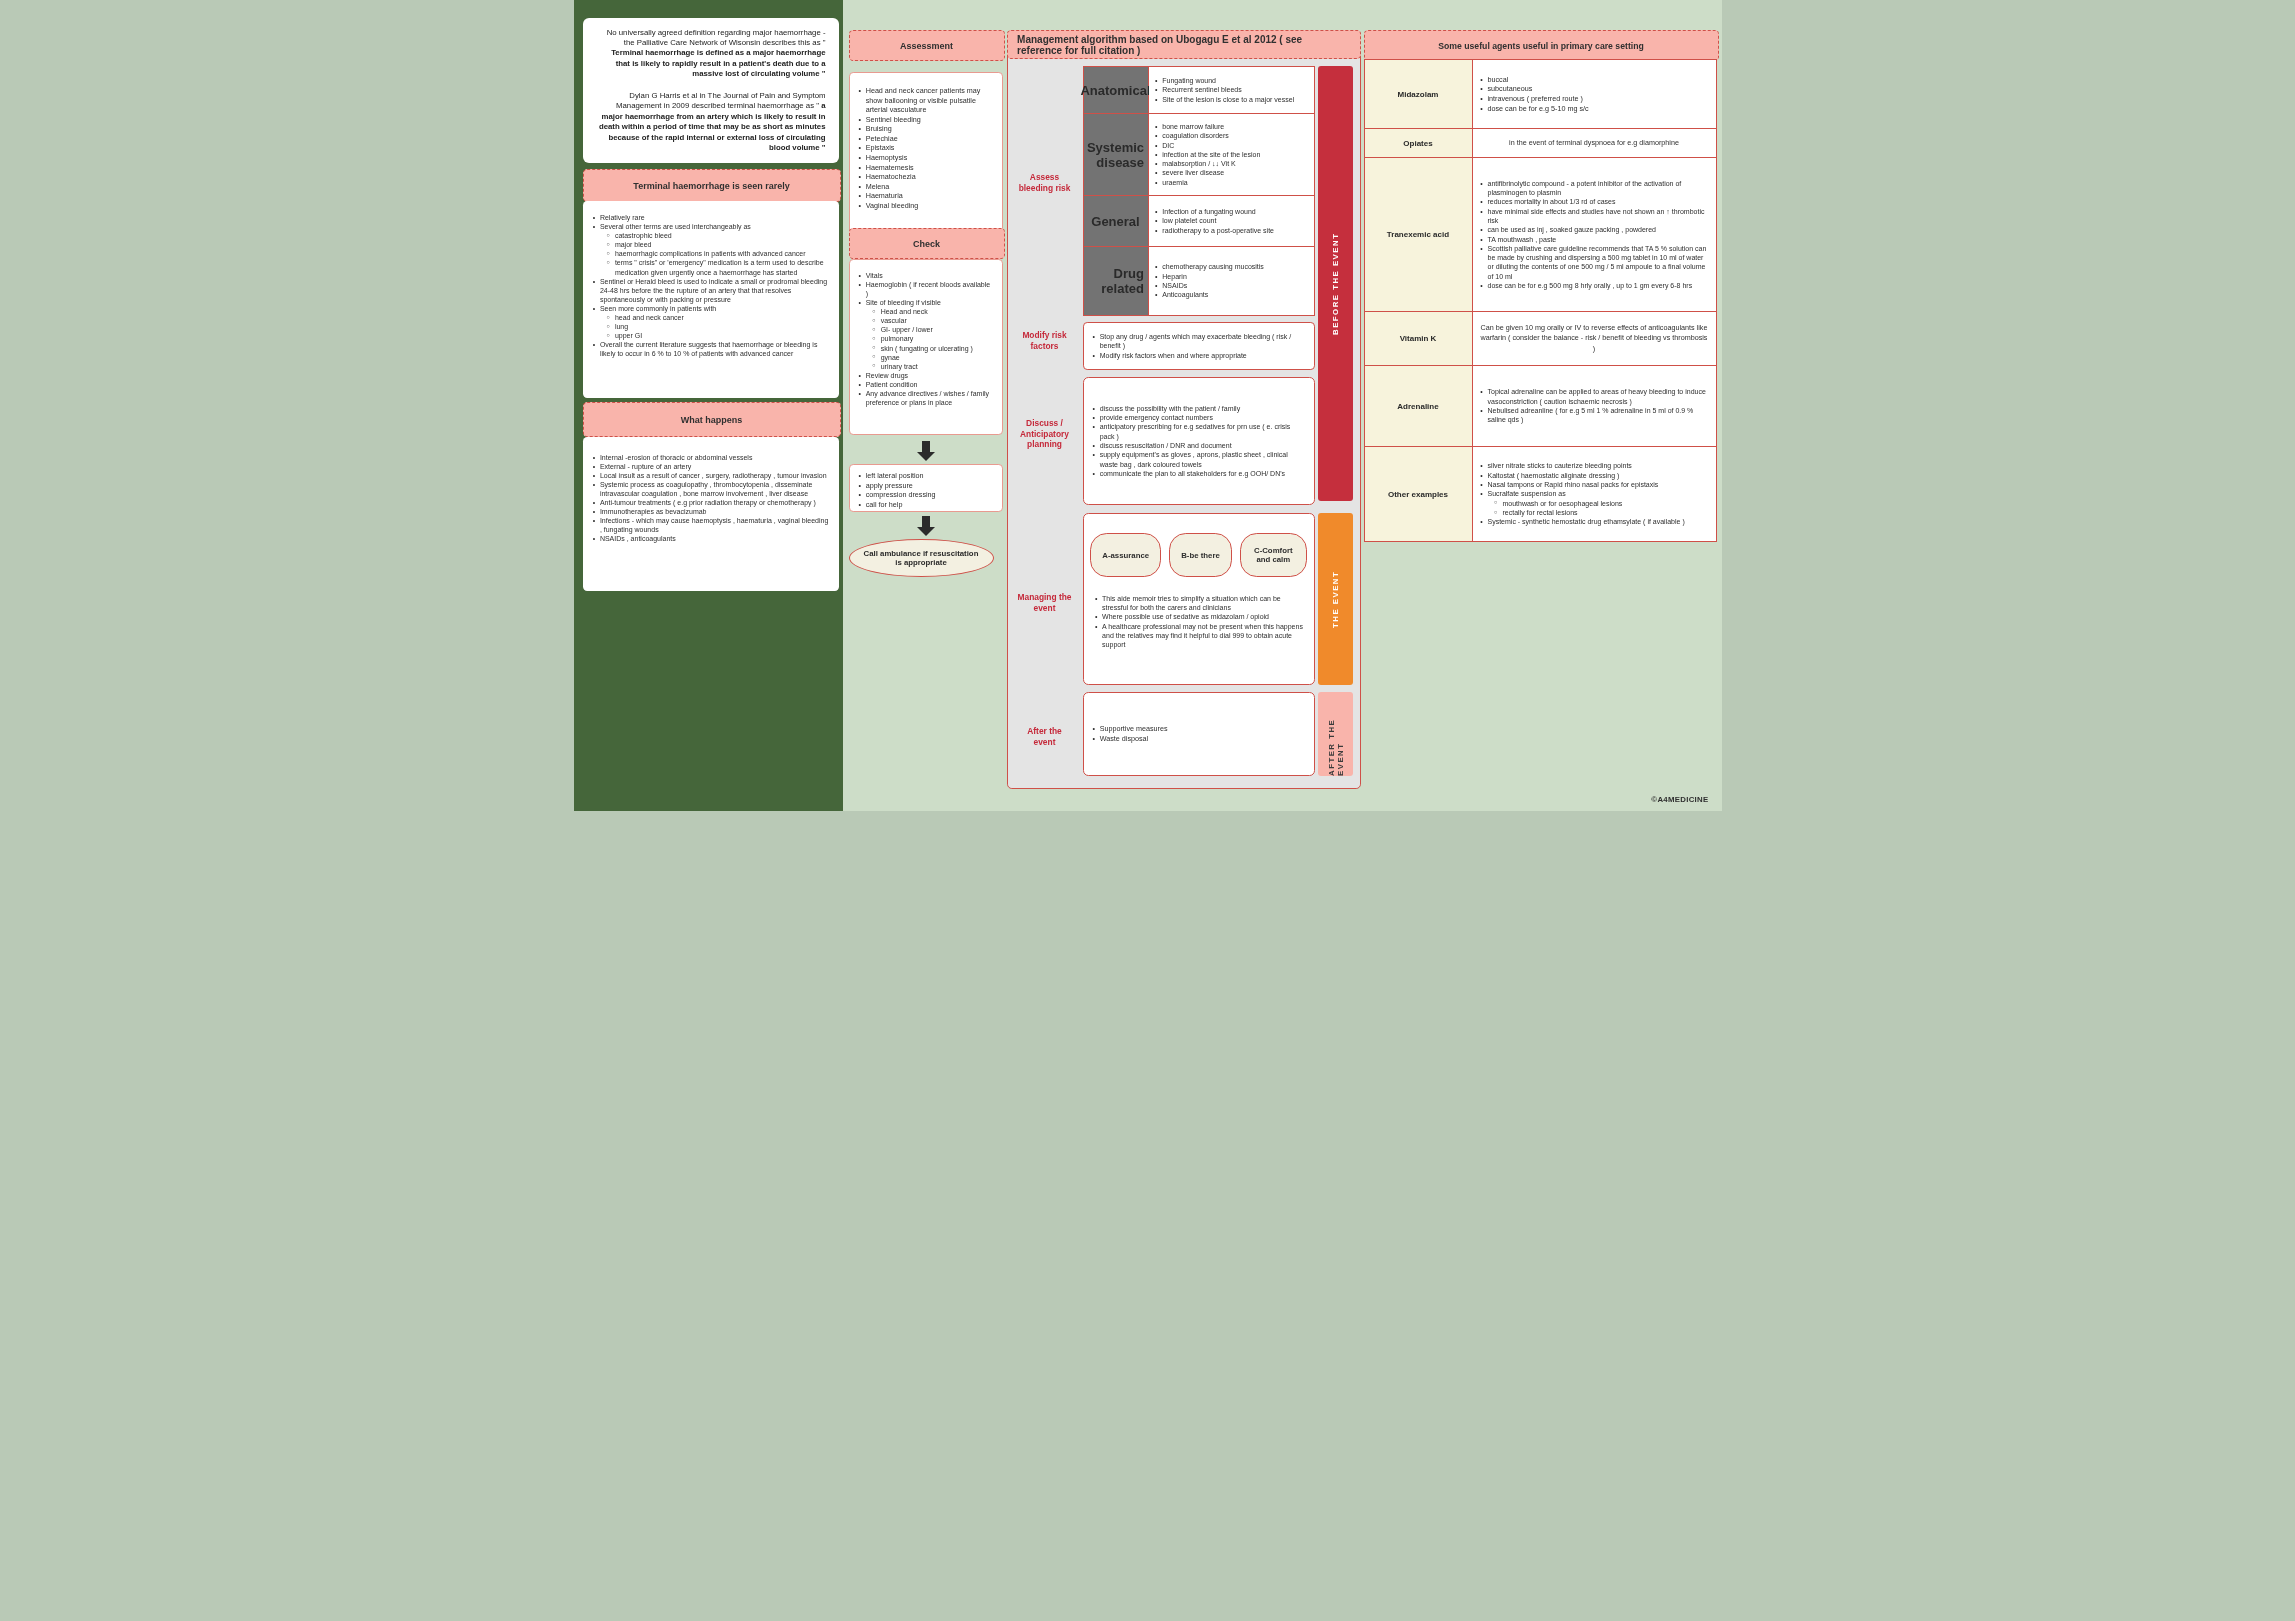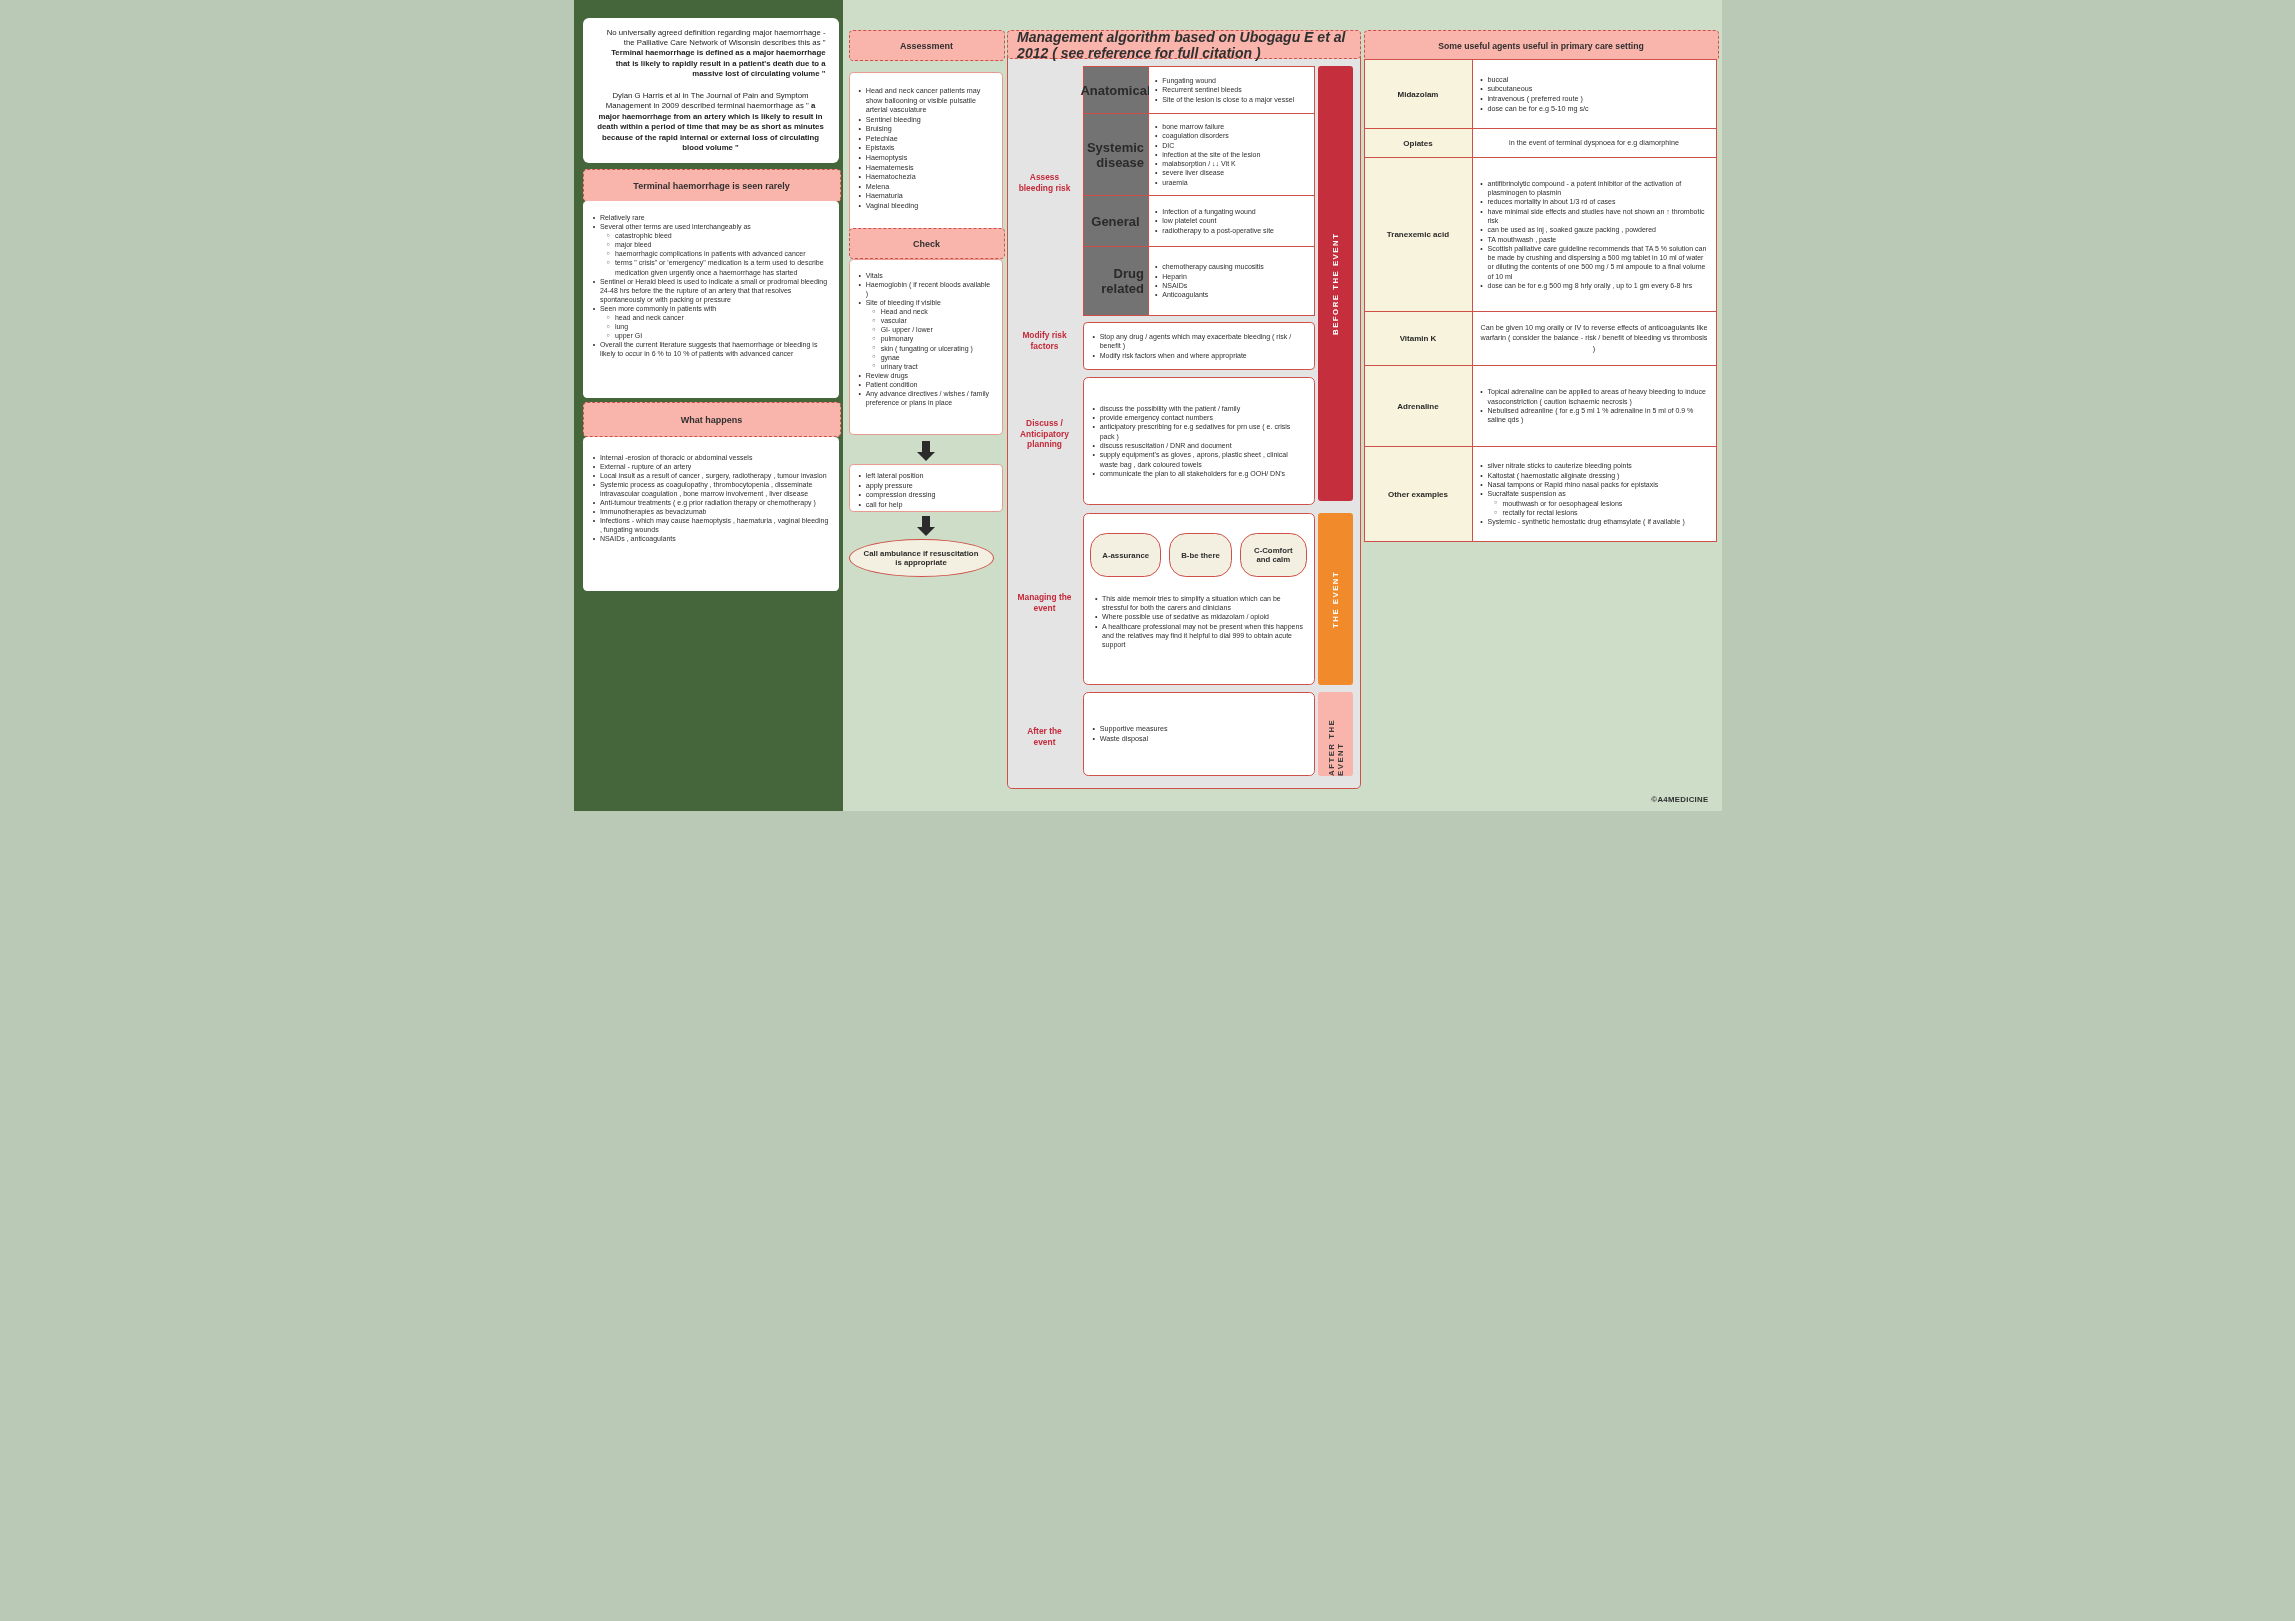--- a/index.html
+++ b/index.html
@@ -65,21 +65,21 @@
 <div id="canvas">
 
   <div class="abs" style="left:0;top:0;width:269px;height:811px;background:#45663a;"></div>
 
 
   <div class="abs card" style="left:9px;top:18px;width:256px;height:145px;padding:15.5px 13px;box-sizing:border-box;
               display:flex;flex-direction:column;justify-content:center;overflow:hidden;">
     <p style="margin:0 0 11px 0;text-align:right;font-size:7.8px;line-height:1.34;color:#222;">
       <span>No universally agreed definition regarding major haemorrhage - the Palliative Care Network of Wisonsin describes this as " </span><b>Terminal haemorrhage is defined as a major haemorrhage that is likely to rapidly result in a patient's death due to a massive lost of circulating volume "</b>
     </p>
-    <p style="margin:0;text-align:center;font-size:7.8px;line-height:1.34;color:#222;">
+    <p style="margin:0;text-align:right;font-size:7.8px;line-height:1.34;color:#222;">
       <span>Dylan G Harris et al in The Journal of Pain and Symptom Management in 2009 described terminal haemorrhage as " </span><b>a major haemorrhage from an artery which is likely to result in death within a period of time that may be as short as minutes because of the rapid internal or external loss of circulating blood volume "</b>
     </p>
   </div>
 
   <div class="abs pink-h" style="left:9px;top:169px;width:256px;height:31px;font-size:9px;">
     <span>Terminal haemorrhage is seen rarely</span>
   </div>
 
   <div class="abs card" style="left:9px;top:201px;width:256px;height:197px;border-radius:4.2px;padding:12px 9.6px;box-sizing:border-box;overflow:hidden;">
     <ul class="blist" style="font-size:7px;line-height:1.3;">
@@ -181,21 +181,21 @@
 
   <div class="abs" style="left:275px;top:539px;width:145px;height:38px;background:#f3f0e1;border:0.9px solid #cf5048;
               border-radius:50%;display:flex;align-items:center;justify-content:center;text-align:center;
               font-weight:bold;font-size:7.8px;color:#2a2a2a;padding:0 13px;box-sizing:border-box;">
     <span>Call ambulance if resuscitation is appropriate</span>
   </div>
 
   <div class="abs" style="left:433px;top:30px;width:354px;height:759px;background:#e4e4e4;
               border:0.6px solid #cf5048;border-radius:4.8px;box-sizing:border-box;"></div>
 
-  <div class="abs pink-h" style="left:433px;top:30px;width:354px;height:29px;font-size:14px;justify-content:flex-start;padding:0 9.6px;box-sizing:border-box;font-style:italic;">
+  <div class="abs pink-h" style="left:433px;top:30px;width:354px;height:29px;font-size:10px;justify-content:flex-start;padding:0 9.6px;box-sizing:border-box;">
     <span>Management algorithm  based on Ubogagu E et al 2012 ( see reference for full citation )</span>
   </div>
 
   <div class="abs stage" style="left:433px;top:172px;width:76px;">Assess
 bleeding risk</div>
   <div class="abs stage" style="left:433px;top:330px;width:76px;">Modify risk
 factors</div>
   <div class="abs stage" style="left:433px;top:418px;width:76px;">Discuss /
 Anticipatory
 planning</div>

